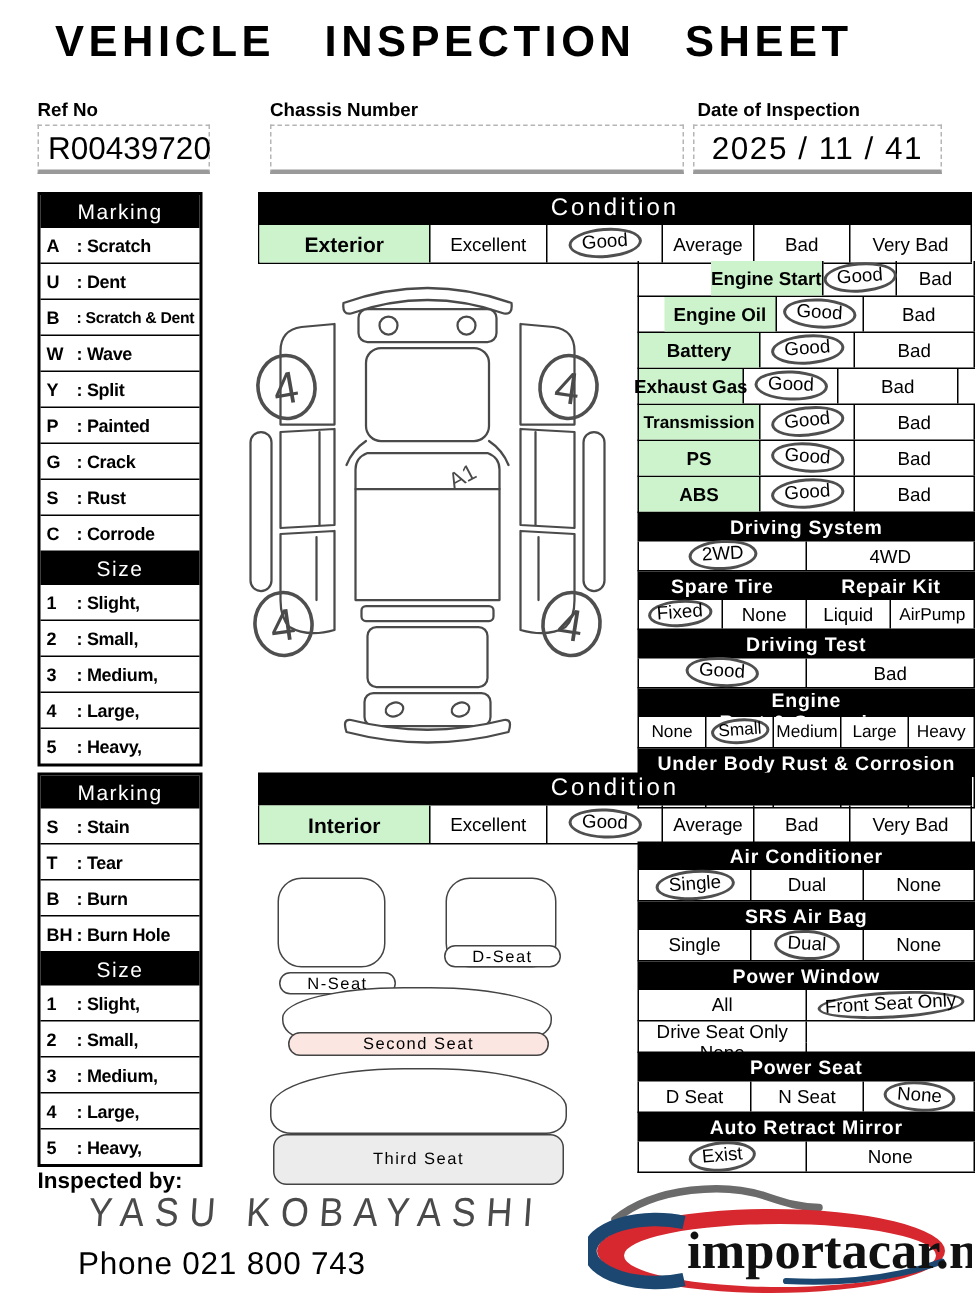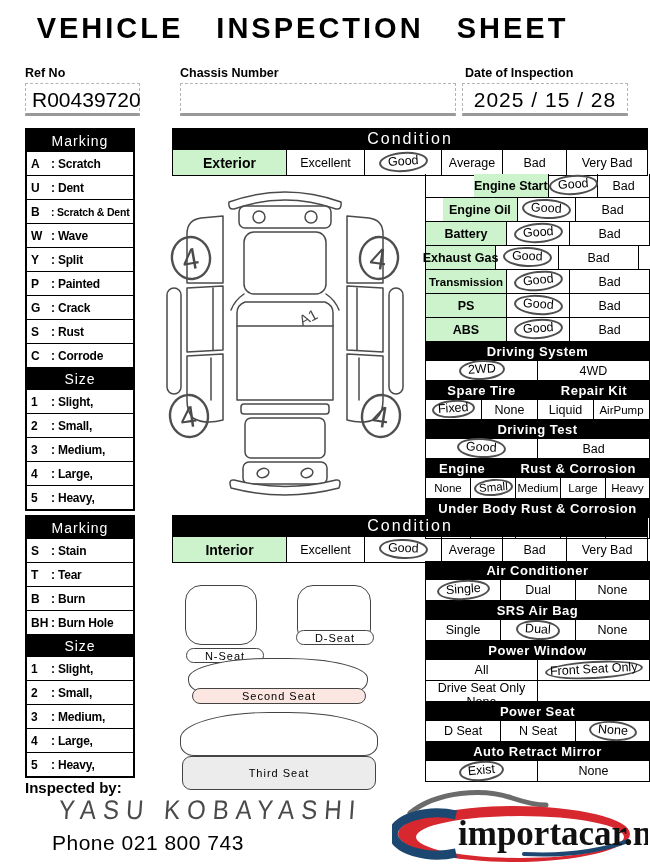--- a/index.html
+++ b/index.html
@@ -21,21 +21,21 @@
           font-size:14px; letter-spacing:1px; height:22px; }
   .mrow { display:flex; align-items:center; height:23px; border-bottom:1px solid #000;
           padding-left:4px; font-size:12px; font-weight:bold; white-space:nowrap; overflow:hidden; }
   .mrow.nob { border-bottom:none; }
   .mcode { width:20px; flex:none; }
   .mlabel { letter-spacing:-0.2px; }
 
   
   .bh { background:#000; color:#fff; display:flex; align-items:center; justify-content:center;
         font-weight:bold; font-size:13px; letter-spacing:0.5px; }
-  .bh2 { justify-content:space-between; padding:0 14px; }
+  .bh2 { justify-content:space-between; padding:0 14px;flex-direction:column; }
   .trow { display:flex; border-left:1px solid #000; border-bottom:1px solid #000; }
   .c { border-right:1px solid #000; display:flex; align-items:center; justify-content:center;
        font-size:12.5px; box-sizing:border-box; overflow:visible; white-space:nowrap; }
   .g { background:#ccf3cc; font-weight:bold; }
   .circled { display:inline-flex; align-items:center; justify-content:center;
              border:2px solid #4f4f4f; border-radius:50%; padding:1px 7px 2px 7px;
              transform:rotate(-4deg); margin:-4px 0; line-height:1.05; }
 
   .condhdr { background:#000; color:#fff; display:flex; align-items:center; justify-content:center;
              font-size:16px; letter-spacing:2px; height:22px; }
@@ -64,21 +64,21 @@
     <div class="fval">R00439720</div>
   </div>
 
   <div class="abs flabel" style="left:180px; top:66px;">Chassis Number</div>
   <div class="abs fbox" style="left:180px; top:83px; width:276px; height:33px;">
     <div class="fval"></div>
   </div>
 
   <div class="abs flabel" style="left:465px; top:66px;">Date of Inspection</div>
   <div class="abs fbox" style="left:462px; top:83px; width:166px; height:33px;">
-    <div class="fval-date">2025 / 15 / 28</div>
+    <div class="fval-date">2025 / 11 / 41</div>
   </div>
 
   <div class="abs panel" style="left:25px; top:128px; width:110px;">
     <div class="phdr">Marking</div>
     <div class="mrow">
         <span class="mcode">A</span>
         <span class="mlabel">: Scratch</span>
       </div>
     <div class="mrow">
         <span class="mcode">U</span>

